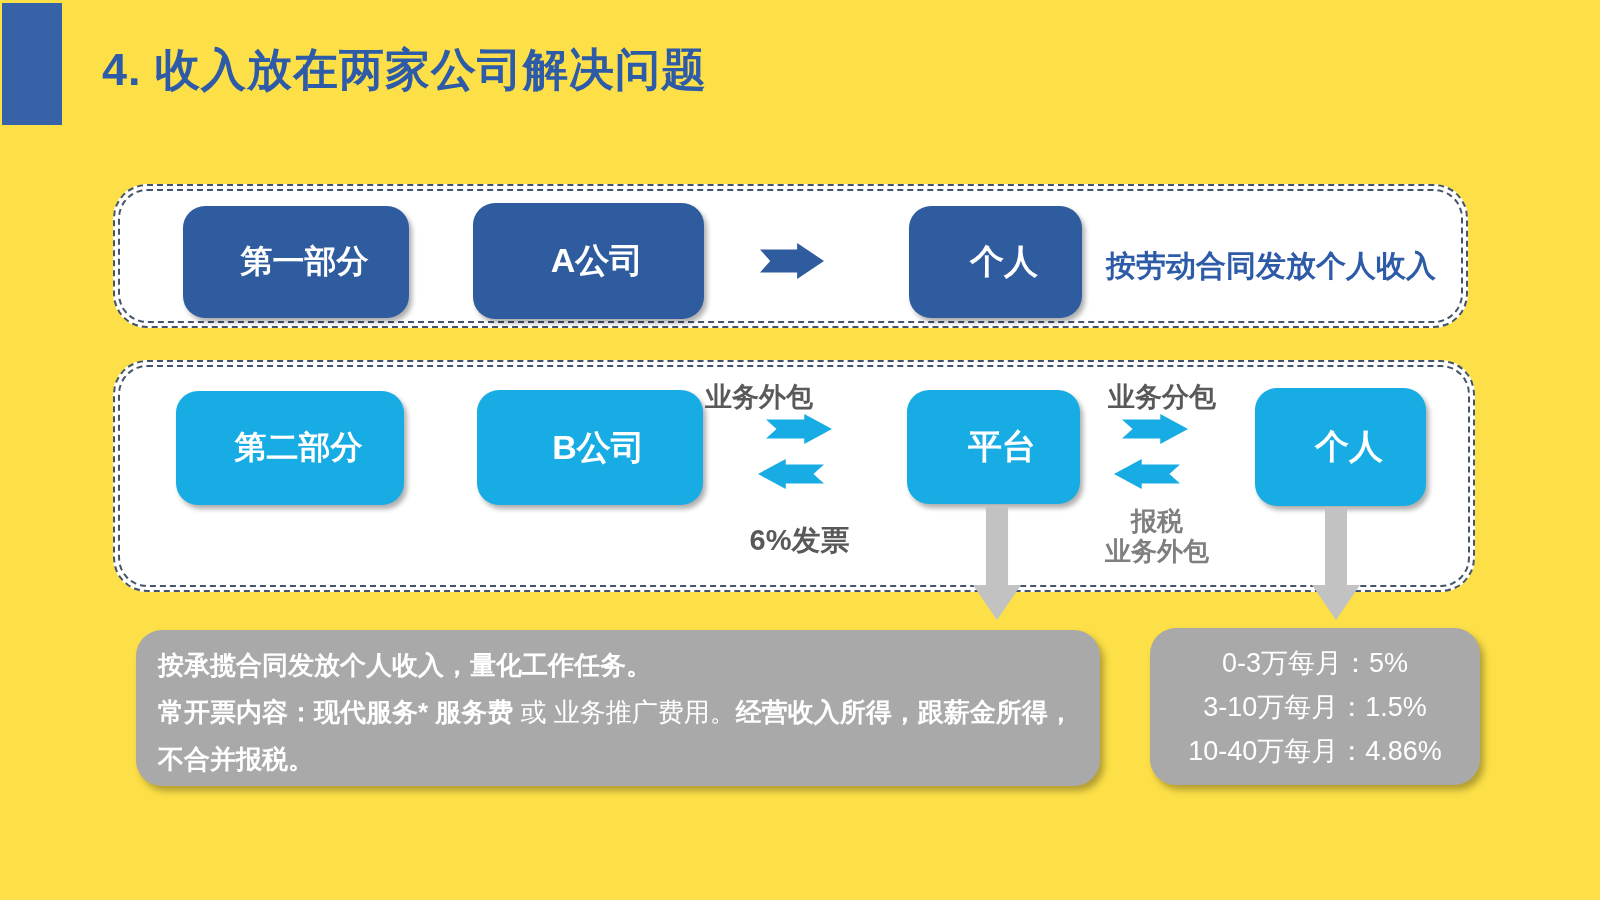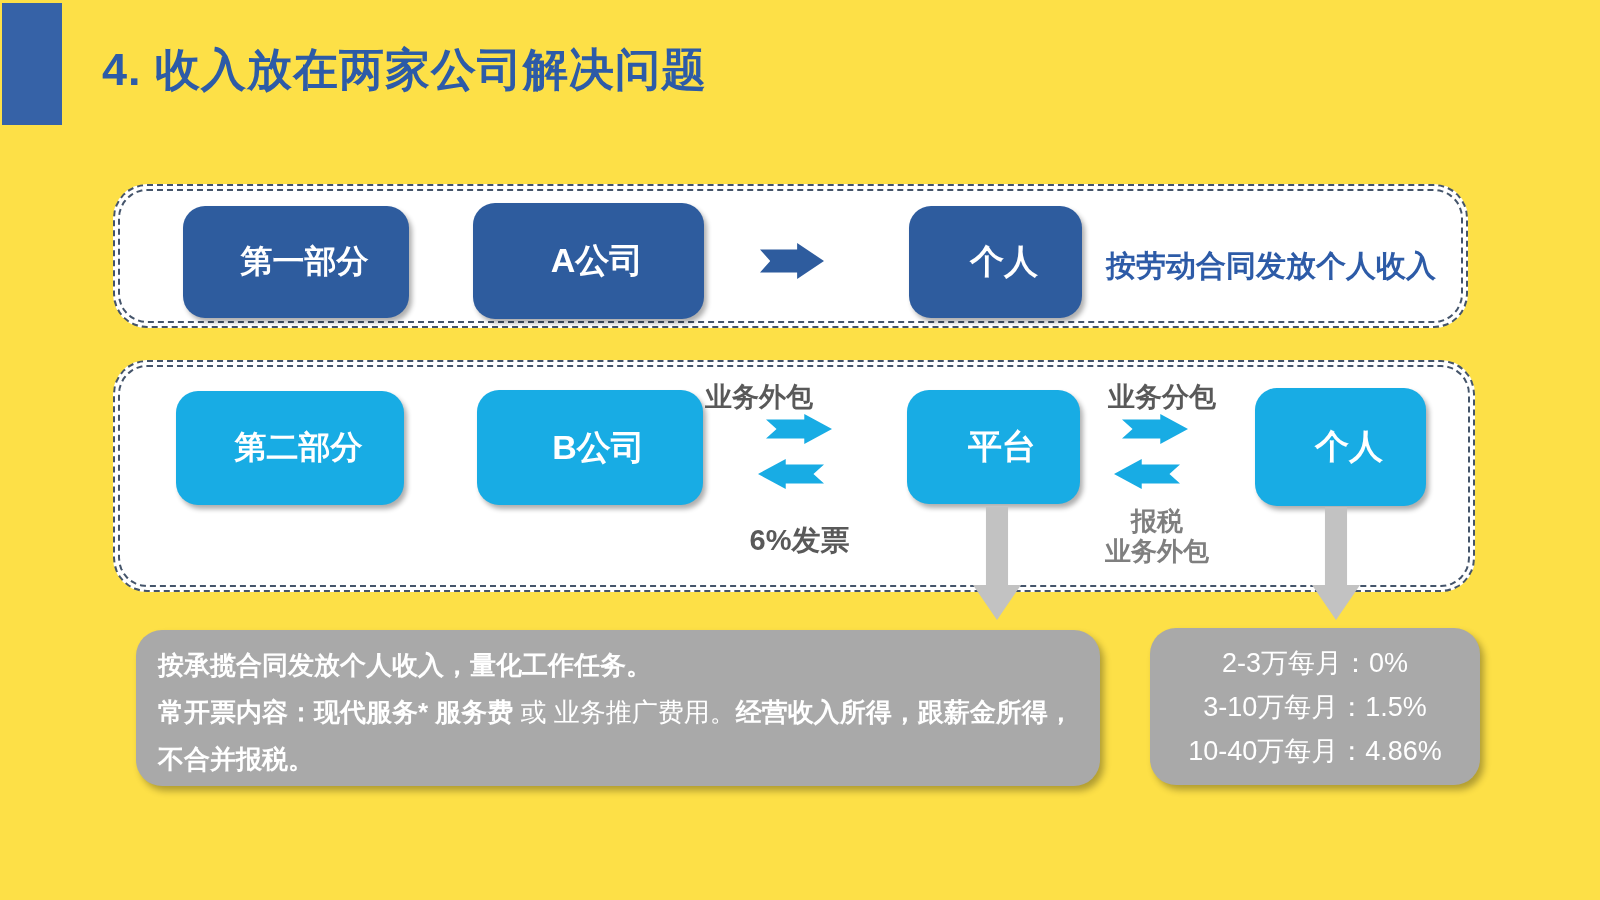--- a/index.html
+++ b/index.html
@@ -128,18 +128,18 @@
   <div class="down-arrow da-1"></div>
   <div class="down-arrow da-2"></div>
 
   <div class="gray-box gb-left">
     <div class="line">按承揽合同发放个人收入，量化工作任务。</div>
     <div class="line"><span>常开票内容：现代服务* 服务费</span><span class="reg"> 或 业务推广费用。</span><span>经营收入所得，跟薪金所得，</span></div>
     <div class="line">不合并报税。</div>
   </div>
 
   <div class="gray-box gb-right">
-    <div>2-3万每月：0%</div>
+    <div>0-3万每月：5%</div>
     <div>3-10万每月：1.5%</div>
     <div>10-40万每月：4.86%</div>
   </div>
 
 </div>
 
 </body></html>

